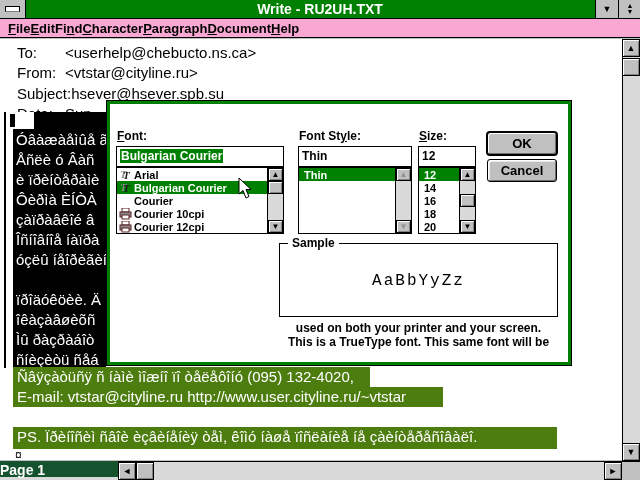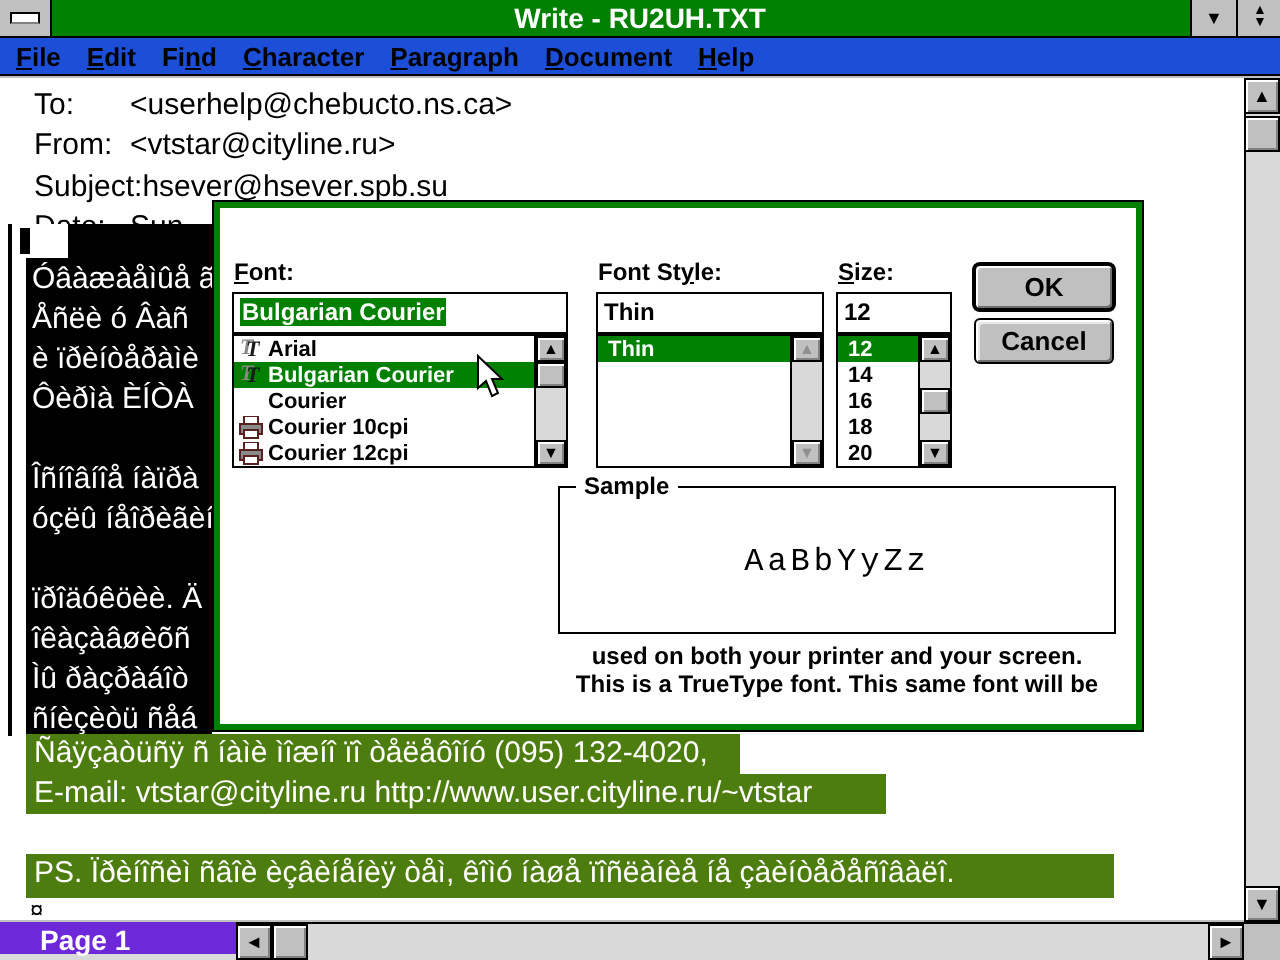--- a/index.html
+++ b/index.html
@@ -11,22 +11,22 @@
   .sysbox{position:absolute;left:0;top:0;width:25px;height:18px;background:#c0c0c0;
           border-right:1px solid #000;display:flex;align-items:center;justify-content:center;}
   .dash{width:13px;height:4px;background:#fff;border:1px solid #000;border-bottom-color:#808080;}
   .wtitle{position:absolute;left:0;top:0;width:100%;height:18px;line-height:18px;text-align:center;
           color:#fff;font-weight:bold;font-size:14px;}
   .tbbtn{position:absolute;top:0;width:22px;height:18px;background:#c0c0c0;border-left:1px solid #000;
          display:flex;flex-direction:column;align-items:center;justify-content:center;color:#000;}
   .tbbtn .tri{font-size:9px;line-height:9px;}
   .tbbtn .tri.small{font-size:7px;line-height:6px;}
   
-  .menubar{position:absolute;left:0;top:19px;width:640px;height:19px;background:#1d4ed8;
-           border-bottom:1px solid #000;display:flex;align-items:center;gap:13px;padding-left:8px;box-sizing:border-box;}
+  .menubar{position:absolute;left:0;top:19px;width:640px;height:19px;background:#f9a8d4;
+           border-bottom:1px solid #000;display:flex;align-items:center;gap:0;padding-left:8px;box-sizing:border-box;}
   .mitem{font-size:13px;font-weight:bold;color:#000;white-space:nowrap;}
   .u{text-decoration:underline;}
   
   .docarea{position:absolute;left:0;top:39px;width:622px;height:421px;background:#fff;overflow:hidden;}
   .docline{position:absolute;left:17px;display:flex;font-size:15px;color:#000;white-space:pre;line-height:20px;}
   .docline .lbl{display:inline-block;min-width:48px;}
   .vline{position:absolute;left:4px;top:73px;width:2px;height:256px;background:#000;}
   .selcol{position:absolute;left:13px;top:73px;width:93px;height:258px;background:#000;overflow:hidden;}
   .selline{position:absolute;left:3px;width:120px;height:20px;color:#fff;font-size:15px;line-height:20px;white-space:nowrap;}
   .notch{position:absolute;left:13px;top:73px;width:21px;height:17px;background:#fff;}
@@ -35,22 +35,22 @@
       overflow:hidden;padding-left:4px;box-sizing:border-box;}
   .pmark{position:absolute;left:15px;top:409px;font-size:12px;color:#000;}
   
   .vsb{position:absolute;left:622px;top:39px;width:18px;height:422px;background:#d9d9d9;border-left:1px solid #000;box-sizing:border-box;}
   .hsb{position:absolute;left:0;top:461px;width:640px;height:19px;background:#d9d9d9;border-top:1px solid #000;box-sizing:border-box;}
   .sbtn{position:absolute;background:#c0c0c0;border:1px solid #000;box-sizing:border-box;
         display:flex;align-items:center;justify-content:center;font-size:9px;color:#000;
         box-shadow:inset 1px 1px 0 #fff, inset -1px -1px 0 #828282;}
   .thumb{position:absolute;background:#c0c0c0;border:1px solid #000;box-sizing:border-box;
          box-shadow:inset 1px 1px 0 #fff, inset -1px -1px 0 #828282;}
-  .pagebox{position:absolute;left:0;top:461px;width:118px;height:16px;background:#6d28d9;color:#fff;
-           font-weight:bold;font-size:14px;line-height:19px;padding-left:20px;box-sizing:border-box;}
+  .pagebox{position:absolute;left:0;top:461px;width:118px;height:16px;background:#14532d;color:#fff;
+           font-weight:bold;font-size:14px;line-height:19px;padding-left:0;box-sizing:border-box;}
   .corner{position:absolute;left:622px;top:462px;width:18px;height:18px;background:#c0c0c0;}
   
   .dlg{position:absolute;left:106px;top:100px;width:466px;height:266px;border:1px solid #000;
        background:#008000;box-sizing:border-box;z-index:10;}
   .dlgframe{position:absolute;left:3px;top:3px;right:3px;bottom:3px;background:#fff;}
   .dlgtitle{position:absolute;left:0;top:0;right:0;height:20px;background:#008000;border-bottom:1px solid #000;}
   .dlgtitle .txt{position:absolute;left:0;top:0;width:100%;height:20px;line-height:20px;text-align:center;
                  color:#fff;font-weight:bold;font-size:13px;}
   .dsys{position:absolute;left:0;top:0;width:19px;height:20px;background:#c0c0c0;border-right:1px solid #000;
         display:flex;align-items:center;justify-content:center;}
@@ -117,20 +117,21 @@
     <div class="docline" style="top:24px;"><span class="lbl">From:</span><span>&lt;vtstar@cityline.ru&gt;</span></div>
     <div class="docline" style="top:45px;"><span class="lbl">Subject:</span><span>hsever@hsever.spb.su</span></div>
     <div class="docline" style="top:65px;"><span class="lbl">Date:</span><span>Sun,</span></div>
 
     <div class="vline"></div>
     <div class="selcol">
       <div class="selline" style="top:18px;">Óâàæàåìûå ã</div>
       <div class="selline" style="top:38px;">Åñëè ó Âàñ</div>
       <div class="selline" style="top:58px;">è ïðèíòåðàìè</div>
       <div class="selline" style="top:78px;">Ôèðìà ÈÍÒÀ</div>
+      <div class="selline" style="top:98px;">çàïðàâêîé â</div>
       <div class="selline" style="top:118px;">Îñíîâíîå íàïðà</div>
       <div class="selline" style="top:138px;">óçëû íåîðèãèí</div>
       <div class="selline" style="top:178px;">ïðîäóêöèè. Ä</div>
       <div class="selline" style="top:198px;">îêàçàâøèõñ</div>
       <div class="selline" style="top:218px;">Ìû ðàçðàáîò</div>
       <div class="selline" style="top:238px;">ñíèçèòü ñåá</div>
     </div>
     <div class="notch"></div>
     <div class="caret"></div>
 

